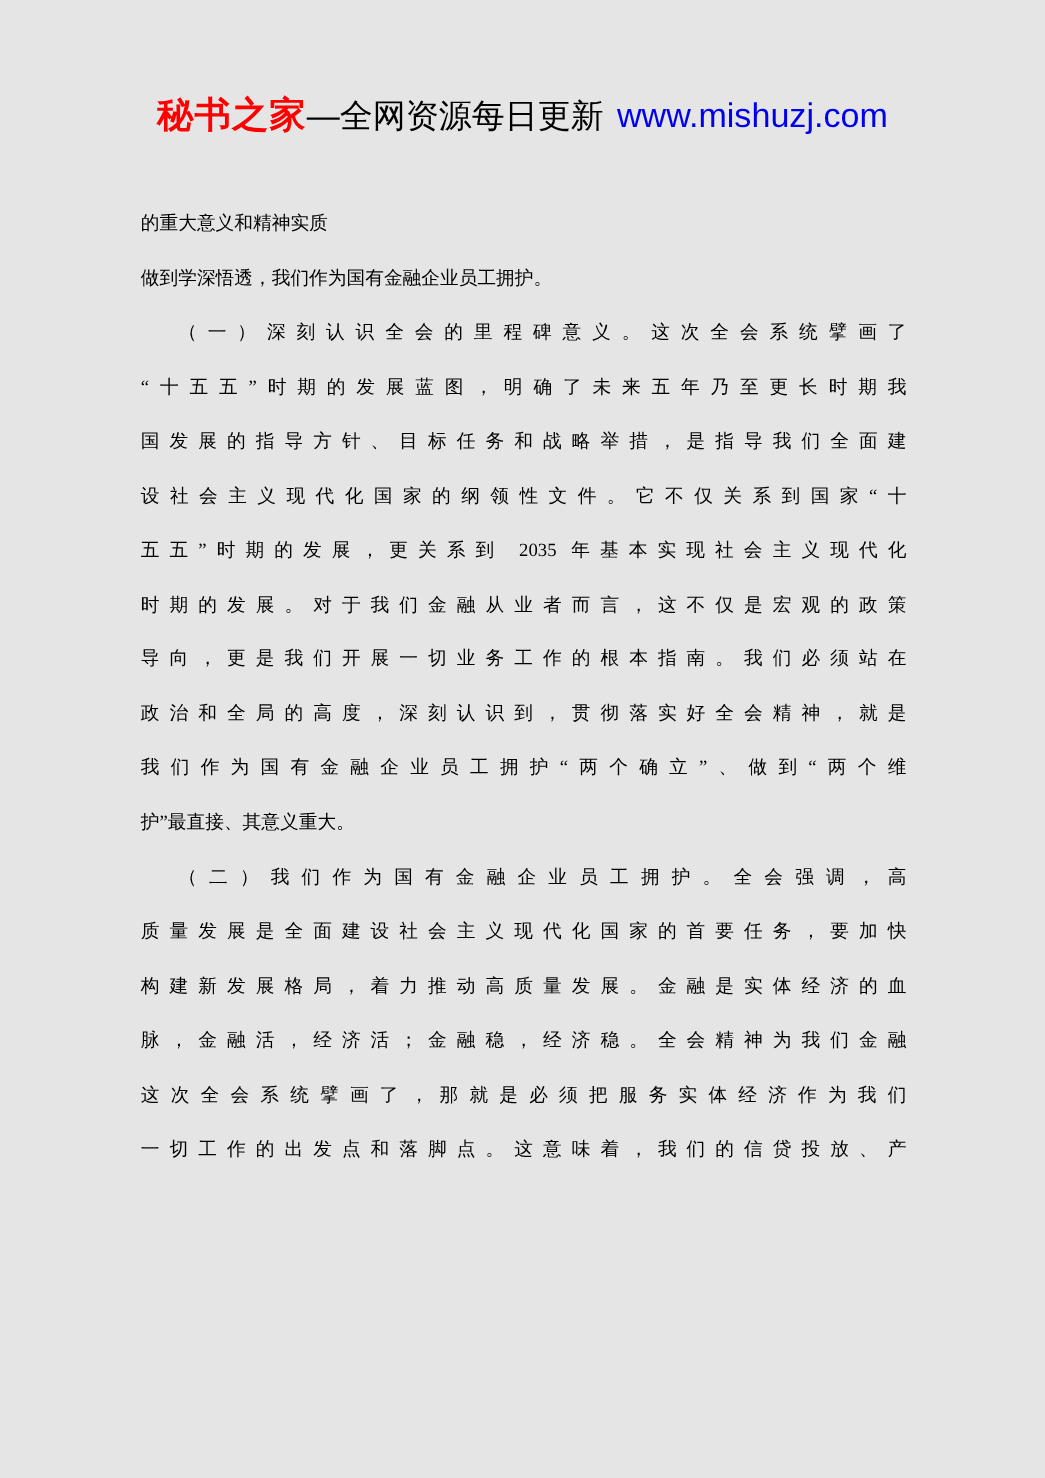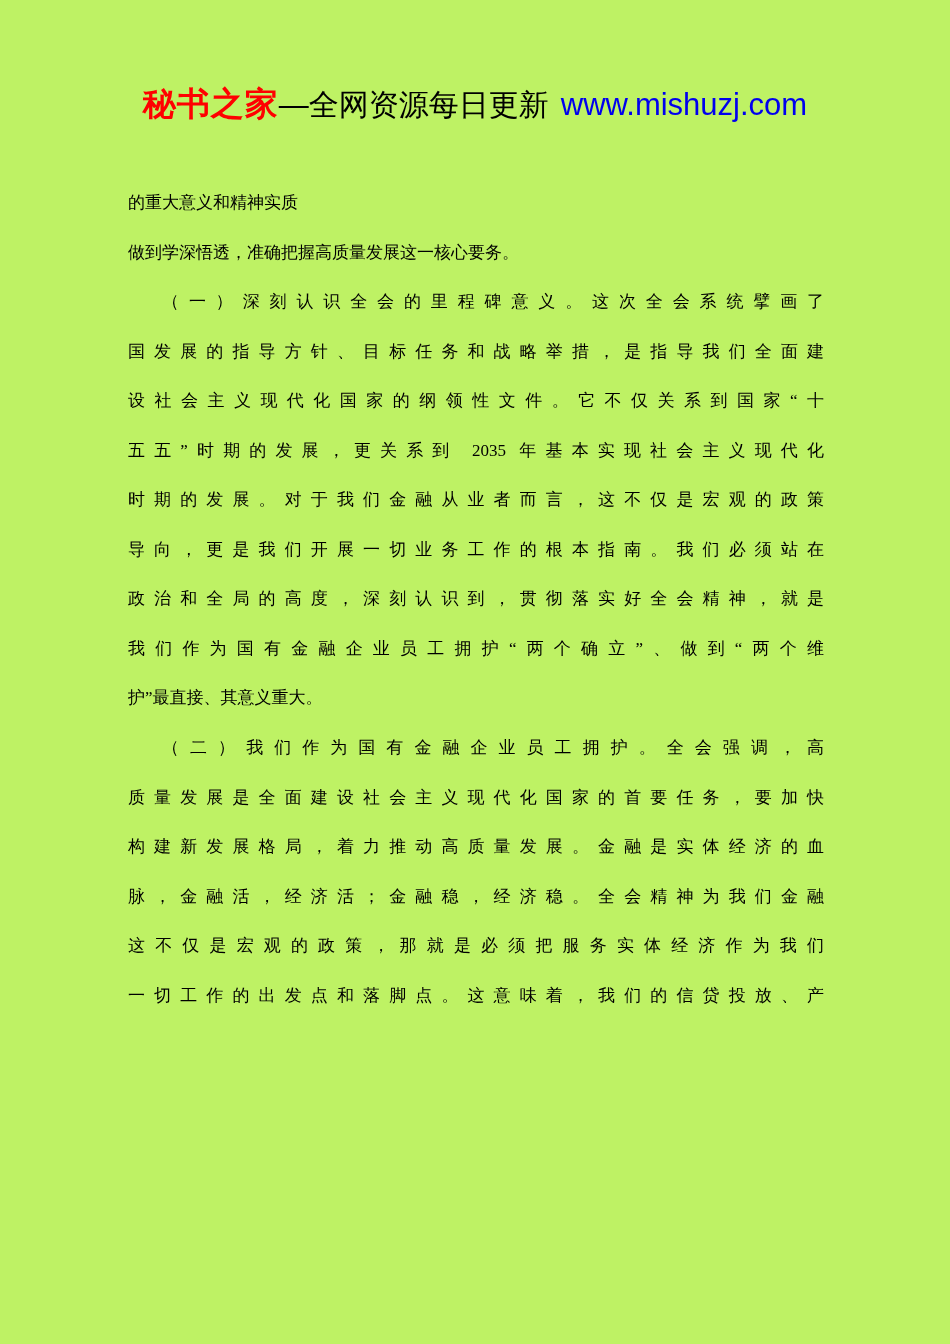--- a/index.html
+++ b/index.html
@@ -1,20 +1,20 @@
 <!DOCTYPE html>
 <html><head>
 <meta charset="utf-8">
 <style>
   html, body { margin: 0; padding: 0; background: #ffffff; }
   .page {
     position: relative;
     width: 950px;
     height: 1344px;
-    background: #bef264;
+    background: #e5e5e5;
     overflow: hidden;
   }
   .site-header {
     position: absolute;
     top: 82px;
     left: 0;
     width: 950px;
     text-align: center;
     white-space: nowrap;
     line-height: 44px;
@@ -64,31 +64,32 @@
 
 <div class="page">
 
   <div class="site-header">
     <span class="brand" style="color: rgb(255, 0, 0);">秘书之家</span><span class="tagline">—全网资源每日更新</span><a class="site-url" href="#" style="color: rgb(0, 0, 238);">www.mishuzj.com</a>
   </div>
 
   <div class="doc-body" id="doc-body">
 
   <div class="line no-stretch">的重大意义和精神实质</div>
-      <div class="line no-stretch">做到学深悟透，准确把握高质量发展这一核心要务。</div>
+      <div class="line no-stretch">做到学深悟透，我们作为国有金融企业员工拥护。</div>
       <div class="line indent">（一）深刻认识全会的里程碑意义。这次全会系统擘画了</div>
+      <div class="line">“十五五”时期的发展蓝图，明确了未来五年乃至更长时期我</div>
       <div class="line">国发展的指导方针、目标任务和战略举措，是指导我们全面建</div>
       <div class="line">设社会主义现代化国家的纲领性文件。它不仅关系到国家“十</div>
       <div class="line">五五”时期的发展，更关系到 2035 年基本实现社会主义现代化</div>
       <div class="line">时期的发展。对于我们金融从业者而言，这不仅是宏观的政策</div>
       <div class="line">导向，更是我们开展一切业务工作的根本指南。我们必须站在</div>
       <div class="line">政治和全局的高度，深刻认识到，贯彻落实好全会精神，就是</div>
       <div class="line">我们作为国有金融企业员工拥护“两个确立”、做到“两个维</div>
       <div class="line no-stretch">护”最直接、其意义重大。</div>
       <div class="line indent">（二）我们作为国有金融企业员工拥护。全会强调，高</div>
       <div class="line">质量发展是全面建设社会主义现代化国家的首要任务，要加快</div>
       <div class="line">构建新发展格局，着力推动高质量发展。金融是实体经济的血</div>
       <div class="line">脉，金融活，经济活；金融稳，经济稳。全会精神为我们金融</div>
-      <div class="line">这不仅是宏观的政策，那就是必须把服务实体经济作为我们</div>
+      <div class="line">这次全会系统擘画了，那就是必须把服务实体经济作为我们</div>
       <div class="line">一切工作的出发点和落脚点。这意味着，我们的信贷投放、产</div>
     </div>
 
 </div>
 
 </body></html>

